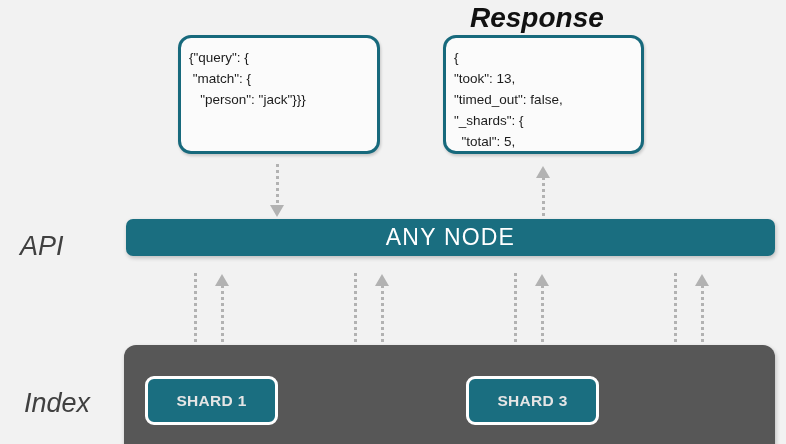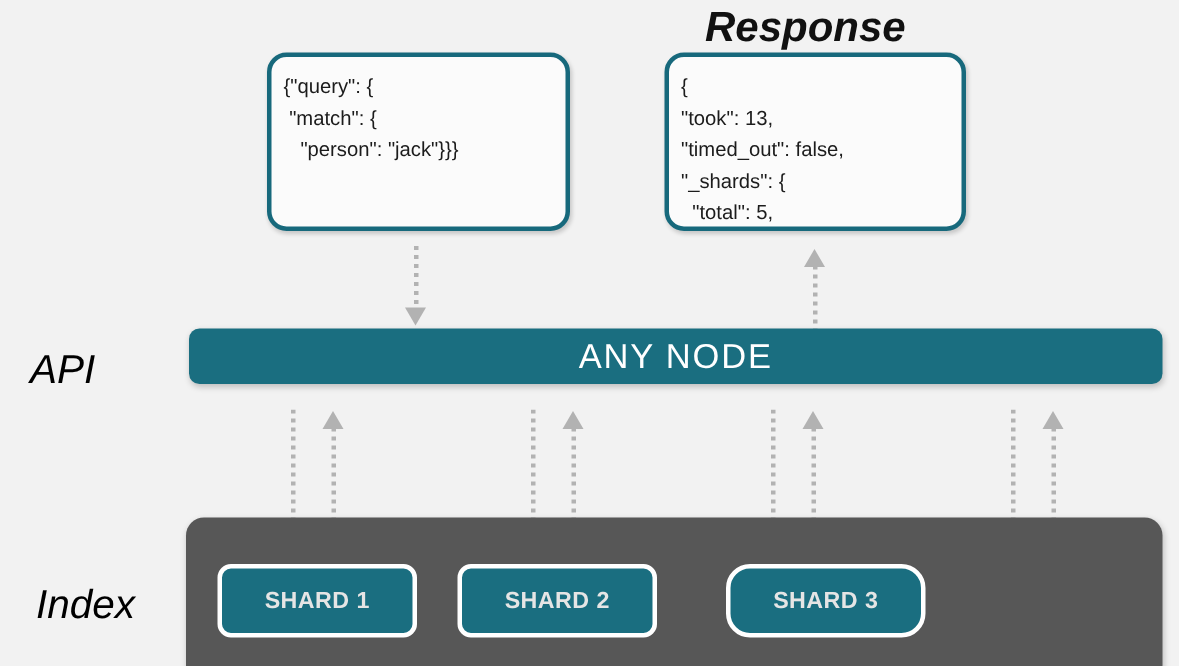--- a/index.html
+++ b/index.html
@@ -13,21 +13,21 @@
     font-family: "Liberation Sans", sans-serif;
     background: #f2f2f2;
   }
   .stage { position: absolute; inset: 0; }
 
   
   .side-label {
     position: absolute;
     font-style: italic;
     font-size: 27px;
-    color: #000000;
+    color: #404040;
     letter-spacing: 0px;
     white-space: nowrap;
   }
   #api-label  { left: 20px; top: 231px; }
   #index-label{ left: 12px; top: 388px; margin-left: 12px; }
 
   
   .box-title {
     position: absolute;
     font-style: italic;
@@ -96,21 +96,21 @@
     display: flex;
     align-items: center;
     justify-content: center;
     color: #e5e5e5;
     font-size: 15.5px;
     font-weight: bold;
     letter-spacing: 0.3px;
   }
   #shard-1 { left: 21px; }
   #shard-2 { left: 181px; }
-  #shard-3 { left: 360px; border-radius: 16px; }
+  #shard-3 { left: 342px; }
   #shard-4 { left: 501px; }
 
   
   .arrow { position: absolute; width: 15px; }
   .arrow .stem {
     position: absolute;
     left: 6px;
     width: 3px;
     background-image: linear-gradient(to bottom, #b2b2b2 0 3px, rgba(0,0,0,0) 3px 6px);
     background-size: 3px 6px;
@@ -215,17 +215,16 @@
     <div class="stem"></div>
     <div class="head"></div>
   </div>
   <div class="arrow up node-up" id="arrow-u4">
     <div class="stem"></div>
     <div class="head"></div>
   </div>
 
   <div id="index-bar">
     <div class="shard" id="shard-1">SHARD 1</div>
-    <div class="shard" id="shard-2">SHARD 2</div>
     <div class="shard" id="shard-3">SHARD 3</div>
   </div>
 
 </div>
 
 </body></html>

